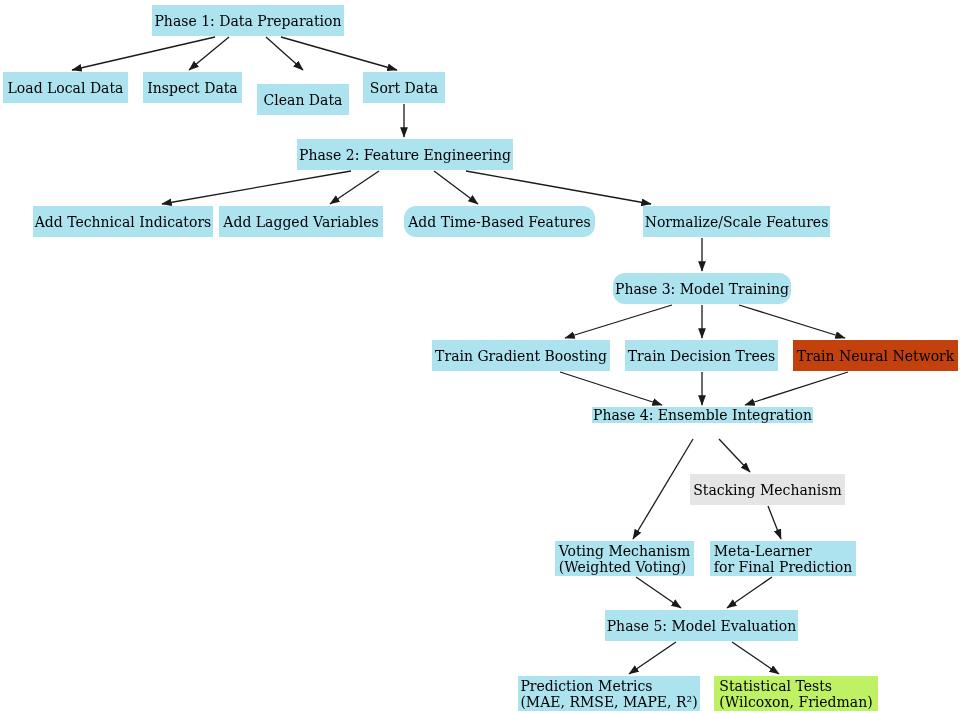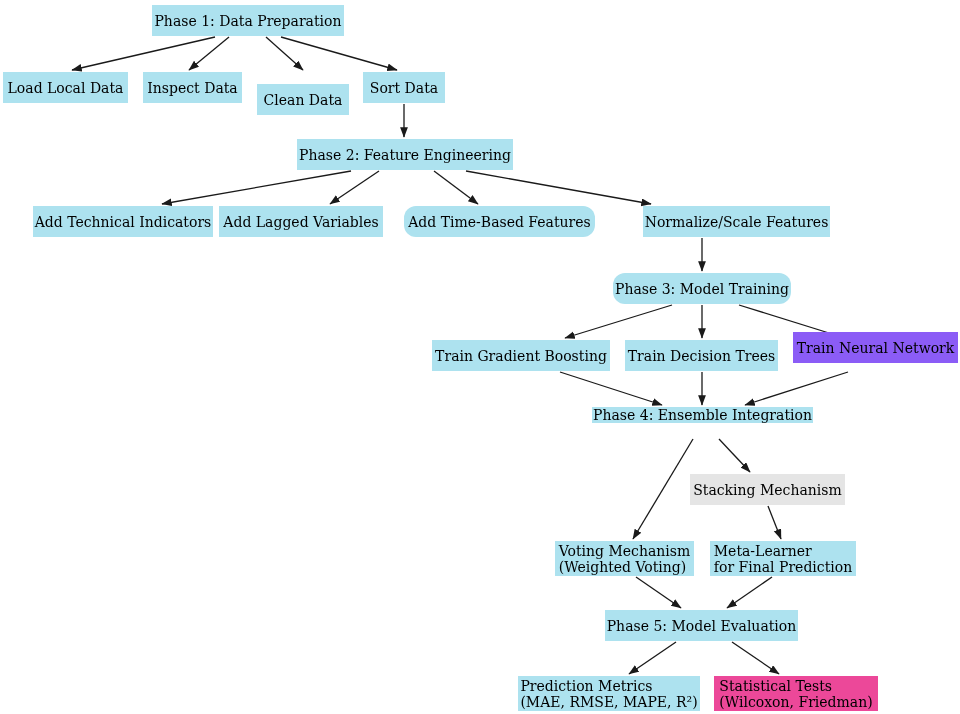--- a/index.html
+++ b/index.html
@@ -81,26 +81,26 @@
       <div class="node" style="left: 257px; top: 84px; width: 92px; height: 31px; background: rgb(173, 226, 239); color: rgb(0, 0, 0);">Clean Data</div>
       <div class="node" style="left: 363px; top: 72px; width: 82px; height: 31px; background: rgb(173, 226, 239); color: rgb(0, 0, 0);">Sort Data</div>
       <div class="node" style="left: 297px; top: 139px; width: 216px; height: 31px; background: rgb(173, 226, 239); color: rgb(0, 0, 0);">Phase 2: Feature Engineering</div>
       <div class="node" style="left: 33px; top: 206px; width: 180px; height: 31px; background: rgb(173, 226, 239); color: rgb(0, 0, 0);">Add Technical Indicators</div>
       <div class="node" style="left: 219px; top: 206px; width: 164px; height: 31px; background: rgb(173, 226, 239); color: rgb(0, 0, 0);">Add Lagged Variables</div>
       <div class="node" style="left: 404px; top: 206px; width: 191px; height: 31px; background: rgb(173, 226, 239); color: rgb(0, 0, 0); border-radius: 12px;">Add Time-Based Features</div>
       <div class="node" style="left: 609px; top: 206px; width: 187px; height: 31px; background: rgb(173, 226, 239); color: rgb(0, 0, 0); margin-left: 34px;">Normalize/Scale Features</div>
       <div class="node" style="left: 613px; top: 273px; width: 178px; height: 31px; background: rgb(173, 226, 239); color: rgb(0, 0, 0); border-radius: 12px;">Phase 3: Model Training</div>
       <div class="node" style="left: 432px; top: 340px; width: 178px; height: 31px; background: rgb(173, 226, 239); color: rgb(0, 0, 0);">Train Gradient Boosting</div>
       <div class="node" style="left: 625px; top: 340px; width: 153px; height: 31px; background: rgb(173, 226, 239); color: rgb(0, 0, 0);">Train Decision Trees</div>
-      <div class="node" style="left: 793px; top: 332px; width: 165px; height: 31px; background: #8b5cf6; color: rgb(0, 0, 0);">Train Neural Network</div>
+      <div class="node" style="left: 793px; top: 340px; width: 165px; height: 31px; background: #c2410c; color: rgb(0, 0, 0);">Train Neural Network</div>
       <div class="node" style="left: 592px; top: 407px; width: 221px; height: 16px; background: rgb(173, 226, 239); color: rgb(0, 0, 0);">Phase 4: Ensemble Integration</div>
       <div class="node" style="left: 690px; top: 474px; width: 155px; height: 31px; background: #e5e5e5; color: rgb(0, 0, 0);">Stacking Mechanism</div>
       <div class="node" style="left: 555px; top: 541px; width: 139px; height: 35px; background: rgb(173, 226, 239); color: rgb(0, 0, 0);">Voting Mechanism
 (Weighted Voting)</div>
       <div class="node" style="left: 710px; top: 541px; width: 146px; height: 35px; background: rgb(173, 226, 239); color: rgb(0, 0, 0);">Meta-Learner
 for Final Prediction</div>
       <div class="node" style="left: 605px; top: 610px; width: 193px; height: 31px; background: rgb(173, 226, 239); color: rgb(0, 0, 0);">Phase 5: Model Evaluation</div>
       <div class="node" style="left: 518px; top: 676px; width: 182px; height: 35px; background: rgb(173, 226, 239); color: rgb(0, 0, 0);">Prediction Metrics
 (MAE, RMSE, MAPE, R²)</div>
-      <div class="node" style="left: 714px; top: 676px; width: 164px; height: 35px; background: #ec4899; color: rgb(0, 0, 0);">Statistical Tests
+      <div class="node" style="left: 714px; top: 676px; width: 164px; height: 35px; background: #bef264; color: rgb(0, 0, 0);">Statistical Tests
 (Wilcoxon, Friedman)</div>
     </div>
 </div>
 
 </body></html>

